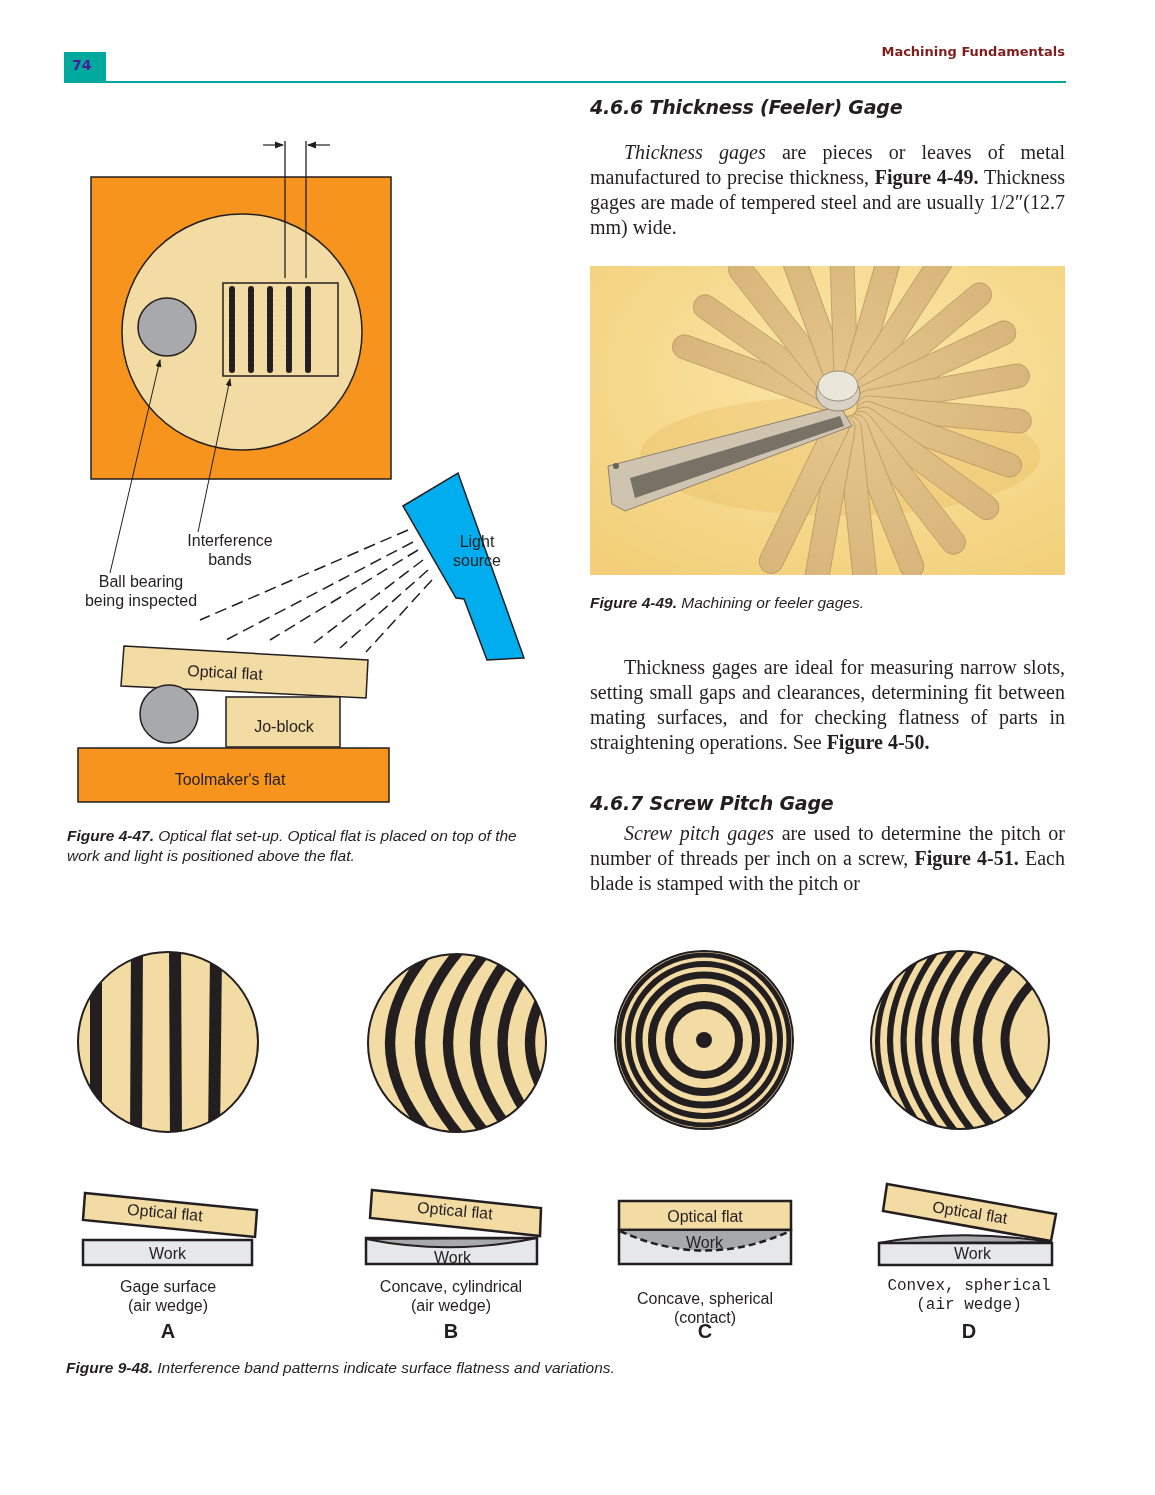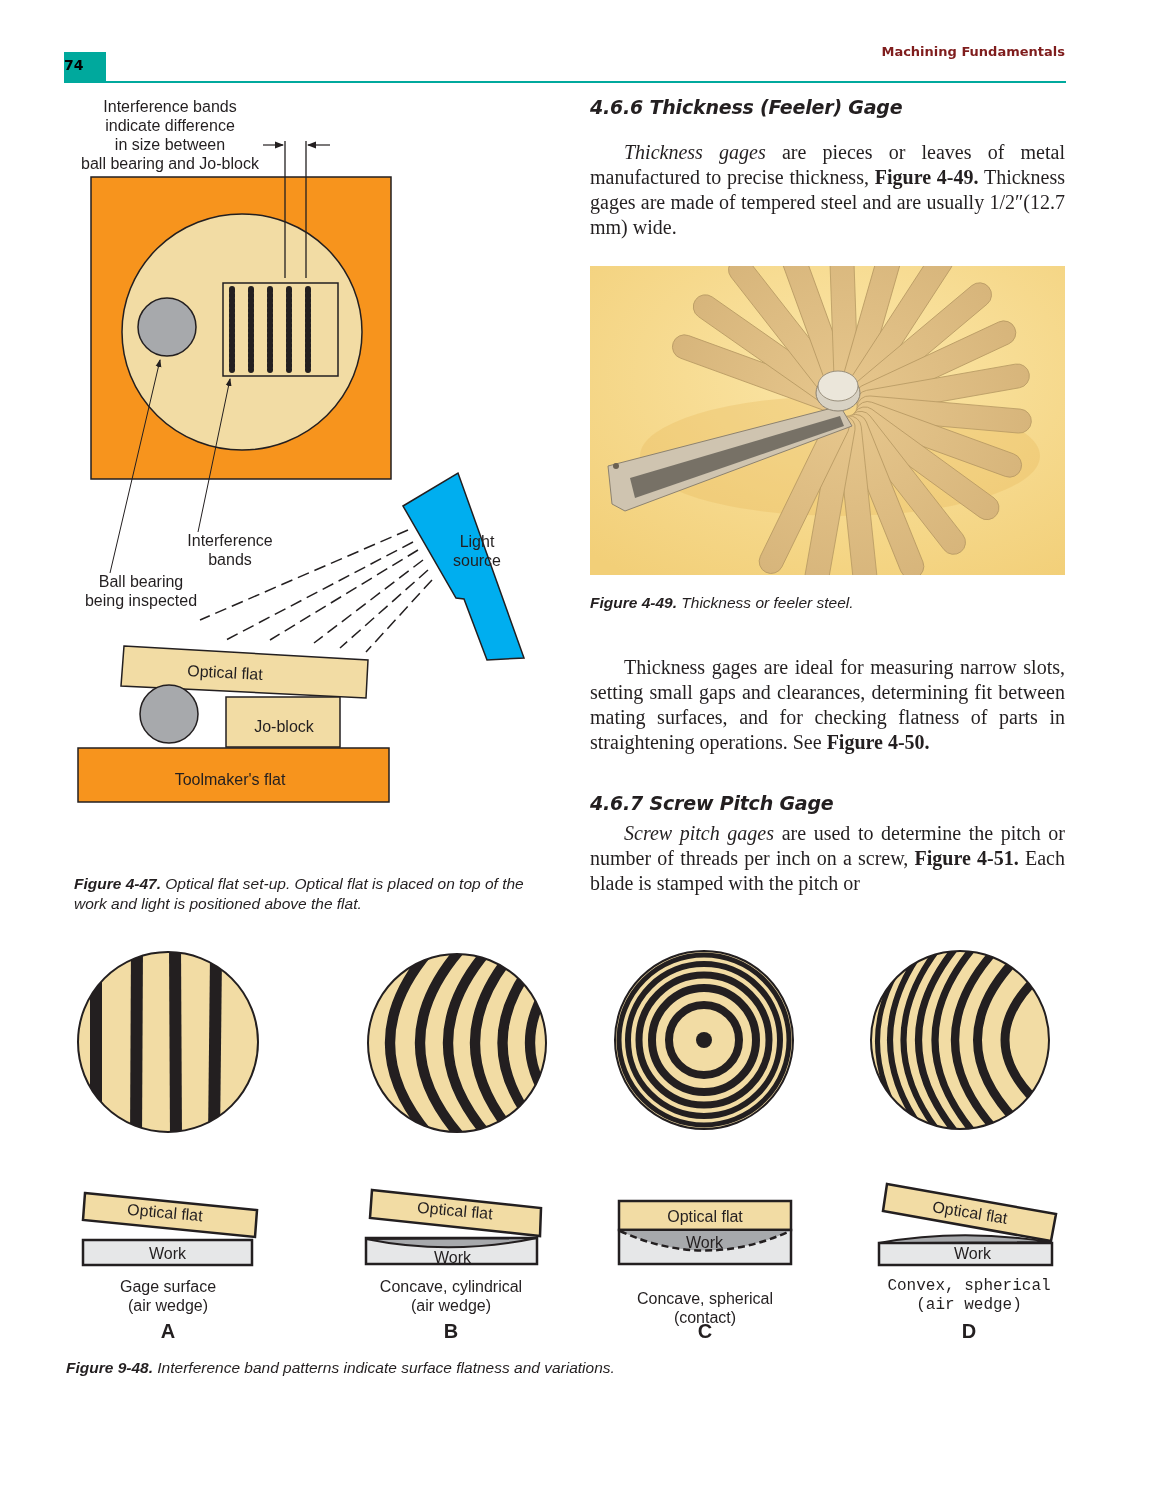--- a/index.html
+++ b/index.html
@@ -1,18 +1,18 @@
 <!DOCTYPE html>
 <html><head>
 <meta charset="utf-8">
 <style>
   html, body { margin: 0; padding: 0; background: #ffffff; }
   body { width: 1155px; height: 1495px; position: relative; overflow: hidden; font-family: "Liberation Sans", sans-serif; color: #231f20; }
 
-  .page-tab { position: absolute; left: 64px; top: 52px; width: 42px; height: 31px; background: #00a99d; color: #000000; font-family: "DejaVu Sans", sans-serif; font-weight: bold; font-size: 14px; line-height: 26px; box-sizing: border-box; }
+  .page-tab { position: absolute; left: 64px; top: 52px; width: 42px; height: 31px; background: #00a99d; color: #4c1d95; font-family: "DejaVu Sans", sans-serif; font-weight: bold; font-size: 14px; line-height: 26px; padding-left: 8px; box-sizing: border-box; }
   .header-rule { position: absolute; left: 64px; top: 81px; width: 1002px; height: 2px; background: #00a99d; }
   .running-head { position: absolute; right: 90px; top: 44px; color: #7f1d1d; font-family: "DejaVu Sans", sans-serif; font-weight: bold; font-size: 13px; }
 
   .fig47 { position: absolute; left: 70px; top: 95px; width: 490px; height: 720px; }
   .fig47 svg { position: absolute; left: 0; top: 0; }
   .lbl { position: absolute; font-size: 16px; line-height: 19px; text-align: center; color: #231f20; }
 
   .caption { position: absolute; font-size: 15.5px; line-height: 20px; font-style: italic; color: #231f20; }
   .caption b { font-weight: bold; }
 
@@ -77,44 +77,38 @@
 
     <polygon points="54,551 298,565 296,603 51,591" fill="#f2dca4" stroke="#231f20" stroke-width="1.5"></polygon>
 
     <circle cx="99" cy="619" r="29" fill="#a7a9ac" stroke="#231f20" stroke-width="1.5"></circle>
 
     <rect x="156" y="602" width="114" height="50" fill="#f2dca4" stroke="#231f20" stroke-width="1.5"></rect>
 
     <rect x="8" y="653" width="311" height="54" fill="#f7941d" stroke="#231f20" stroke-width="1.5"></rect>
   </svg>
 
-  <div class="lbl" style="left:0px; top:2px; width:200px;">
-    <div>Interference bands</div>
-    <div>indicate difference</div>
-    <div>in size between</div>
-    <div>ball bearing and Jo-block</div>
-  </div>
   <div class="lbl" style="left:100px; top:436px; width:120px;">
     <div>Interference</div>
     <div>bands</div>
   </div>
   <div class="lbl" style="left:2px; top:477px; width:138px;">
     <div>Ball bearing</div>
     <div>being inspected</div>
   </div>
   <div class="lbl" style="left:372px; top:437px; width:70px;">
     <div>Light</div>
     <div>source</div>
   </div>
   <div class="lbl" style="left:90px; top:568px; width:130px; transform:rotate(3deg);">Optical flat</div>
   <div class="lbl" style="left:160px; top:622px; width:108px;">Jo-block</div>
   <div class="lbl" style="left:60px; top:675px; width:200px;">Toolmaker's flat</div>
 </div>
 
-<div class="caption" style="left:74px; top:826px; width:478px;margin-top:48px;">
+<div class="caption" style="left:67px; top:826px; width:478px;">
   <b>Figure 4-47.</b> <span>Optical flat set-up. Optical flat is placed on top of the work and light is positioned above the flat.</span>
 </div>
 
 <div class="section-head" style="top:96px;">4.6.6 Thickness (Feeler) Gage</div>
 
 <div class="body-text" style="top:125px;margin-top:15px;">
   <span class="indent"></span><i>Thickness gages</i><span> are pieces or leaves of metal manufactured to precise thickness, </span><b>Figure 4-49.</b><span> Thickness gages are made of tempered steel and are usually 1/2″(12.7 mm) wide.</span>
 </div>
 
 <div class="photo">
@@ -155,21 +149,21 @@
     <polygon points="18,200 250,140 262,160 35,245 22,238" fill="#cfc4b0" stroke="#8c8270" stroke-width="1"></polygon>
     <polygon points="40,212 250,150 254,160 45,232" fill="#3c3a36" opacity="0.6"></polygon>
     <circle cx="26" cy="200" r="3" fill="#6b6152"></circle>
 
     <ellipse cx="248" cy="127" rx="22" ry="18" fill="#d8d2c4" stroke="#8c8270"></ellipse>
     <ellipse cx="248" cy="120" rx="20" ry="15" fill="#ebe6da" stroke="#9a907d"></ellipse>
   </svg>
 </div>
 
 <div class="caption" style="left:590px; top:593px; width:475px;">
-  <b>Figure 4-49.</b> <span>Thickness or feeler steel.</span>
+  <b>Figure 4-49.</b> <span>Machining or feeler gages.</span>
 </div>
 
 <div class="body-text" style="top:639px;margin-top:16px;">
   <span class="indent"></span><span>Thickness gages are ideal for measuring narrow slots, setting small gaps and clearances, determining fit between mating surfaces, and for checking flatness of parts in straightening operations. See </span><b>Figure 4-50.</b>
 </div>
 
 <div class="section-head" style="top:792px;">4.6.7 Screw Pitch Gage</div>
 
 <div class="body-text" style="top:821px;">
   <span class="indent"></span><i>Screw pitch gages</i><span> are used to determine the pitch or number of threads per inch on a screw, </span><b>Figure 4-51.</b><span> Each blade is stamped with the pitch or</span>

